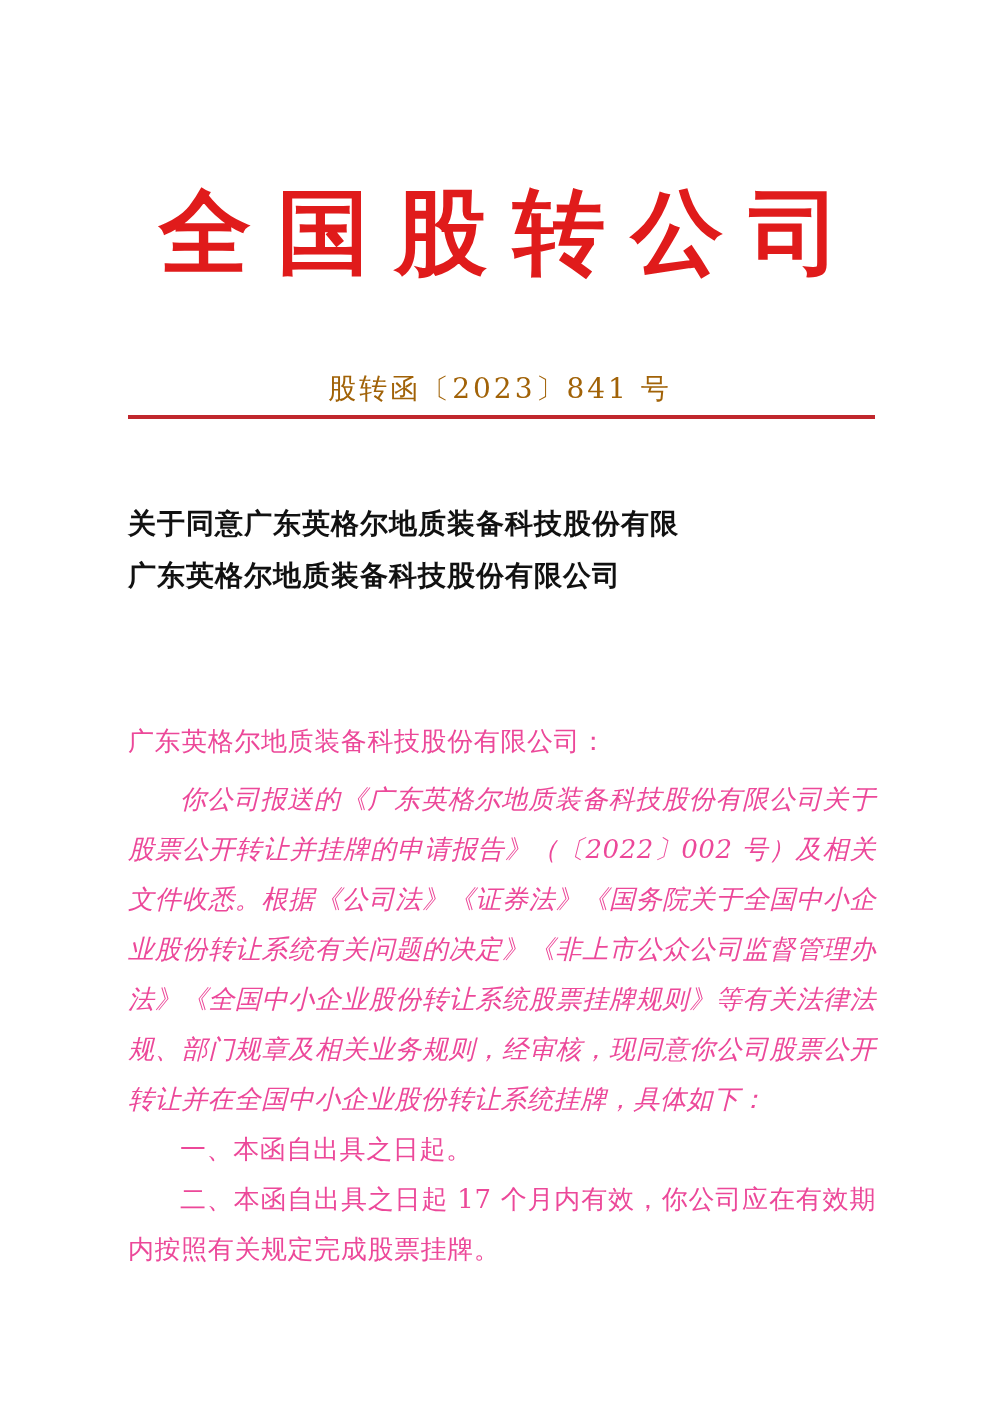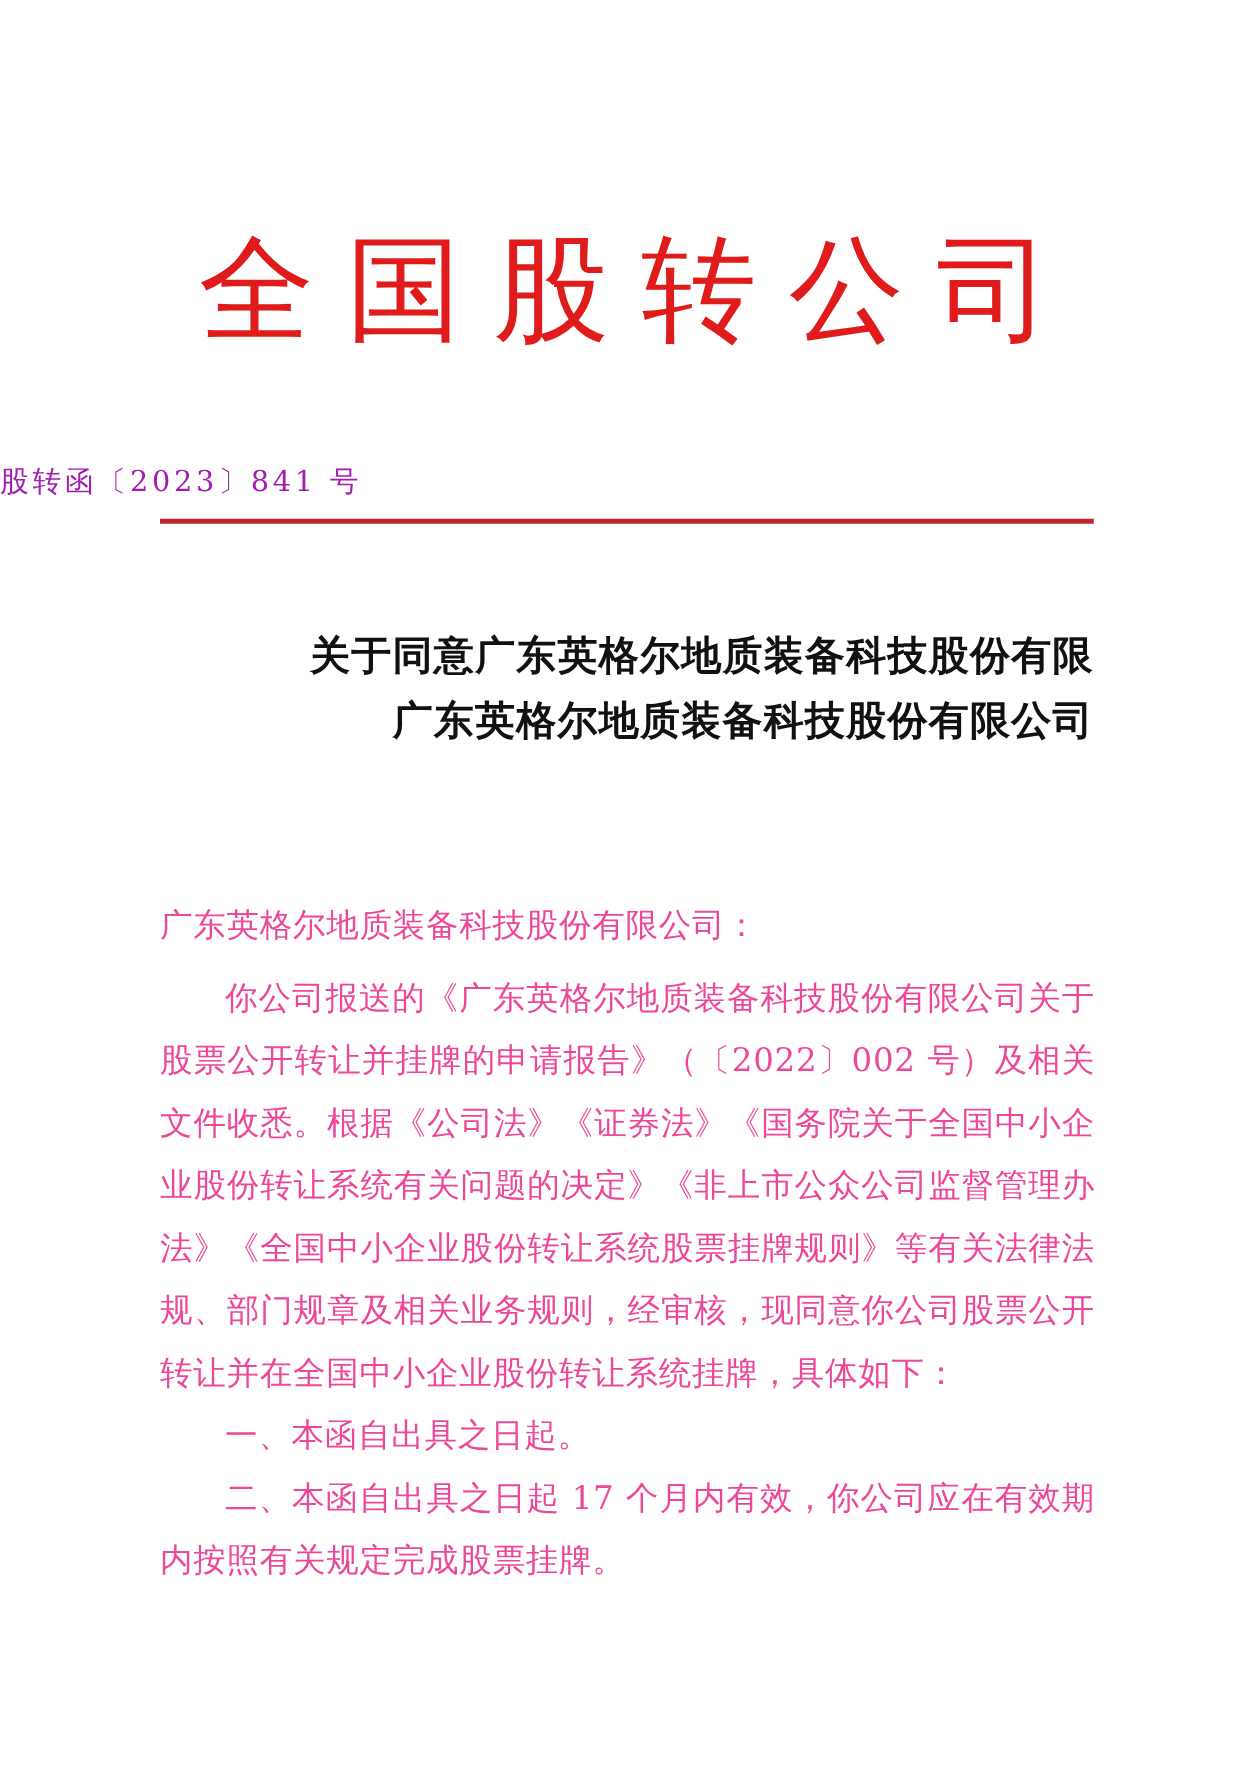--- a/index.html
+++ b/index.html
@@ -28,63 +28,63 @@
   .masthead {
     position: absolute;
     top: 186px;
     left: 0;
     width: 1000px;
     text-align: center;
   }
   .masthead-title {
     display: inline-block;
     font-family: "DejaVu Serif", "Liberation Serif", serif;
-    font-weight: 400;
+    font-weight: 700;
     font-size: 92px;
     line-height: 1.0;
     color: #e01b1b;
     letter-spacing: 26px;
     text-indent: 26px;
     white-space: nowrap;
   }
 
   
   .doc-number {
     position: absolute;
     top: 370px;
     left: 0;
     width: 1000px;
-    text-align: left;
+    text-align: center;
     font-family: "DejaVu Serif", "Liberation Serif", serif;
-    font-size: 23px;
+    font-size: 28px;
     letter-spacing: 3px;
-    color: #a21caf;
+    color: #a16207;
     white-space: nowrap;
   }
 
   
   .red-rule {
     position: absolute;
     top: 415px;
     left: 128px;
     width: 747px;
     height: 4px;
     background: #c0272d;
   }
 
   
   .doc-title {
     position: absolute;
     top: 498px;
     left: 128px;
     width: 747px;
-    text-align: right;
+    text-align: left;
     font-family: "DejaVu Serif", "Liberation Serif", serif;
     font-weight: 700;
-    font-size: 32px;
+    font-size: 28px;
     line-height: 52px;
     letter-spacing: 1px;
     color: #111111;
   }
   .doc-title .tline {
     display: block;
     white-space: nowrap;
   }
 
   
@@ -104,20 +104,21 @@
     white-space: nowrap;
   }
   .para {
     margin: 0;
     text-indent: 2em;
     text-align: justify;
     text-justify: inter-character;
   }
   .para-main {
     margin-top: 8px;
+    font-style: italic;
   }
   .item {
     margin: 0;
     text-indent: 2em;
     text-align: justify;
     text-justify: inter-character;
   }
 </style>
 </head>
 <body>

